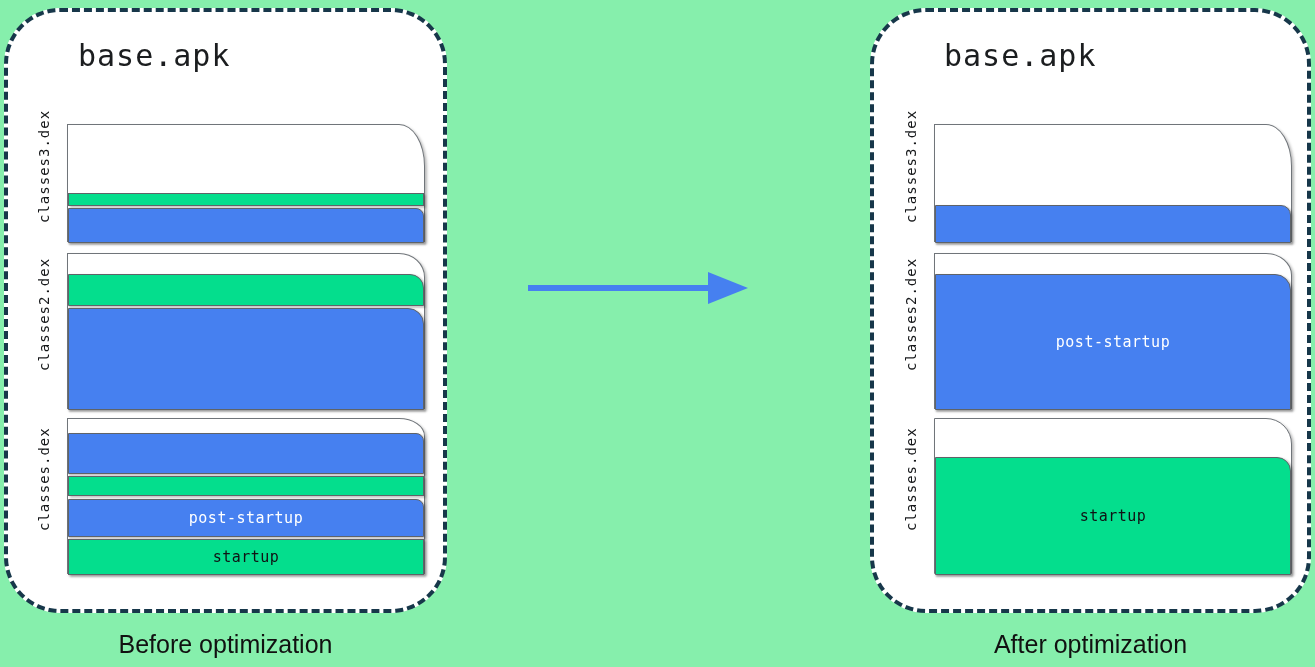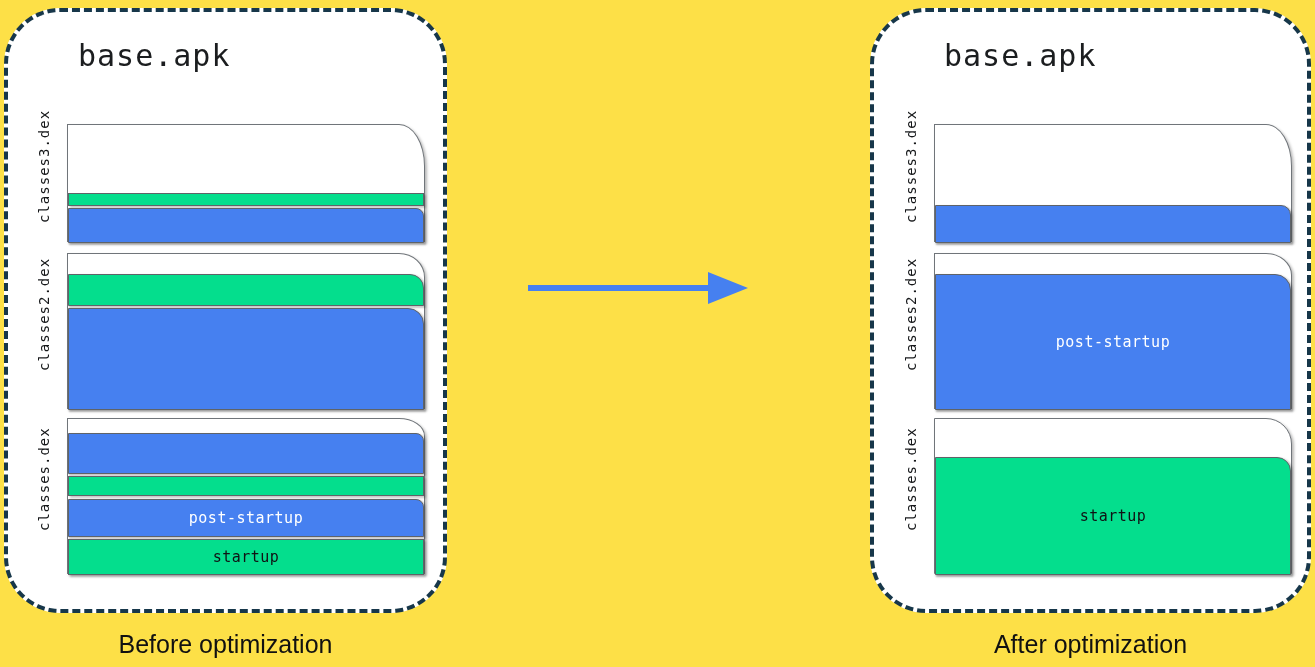--- a/index.html
+++ b/index.html
@@ -2,21 +2,21 @@
 <html style="--blue: #4680F0; --green: #04DE8D; --panel-border: #17374a; --file-border: #70757a; --band-border: #5f6368; --title-color: #1b1d1f; --caption-color: #111111; --arrow-color: #4680F0;"><head>
 <meta charset="utf-8">
 <style>
   :root{
     --blue:#4680F0; --green:#04DE8D;
     --panel-border:#17374a; --file-border:#70757a; --band-border:#5f6368;
     --title-color:#1b1d1f; --caption-color:#111111; --arrow-color:#4680F0;
   }
   html,body{margin:0;padding:0;background:#ffffff;}
   .canvas{
-    position:relative; width:1315px; height:667px; background:#fde047;
+    position:relative; width:1315px; height:667px; background:#86efac;
     font-family:"DejaVu Sans Mono", monospace; overflow:hidden;
   }
   .panel{
     position:absolute; box-sizing:border-box;
     border:4px dashed var(--panel-border); border-radius:56px;
     background:#ffffff;
   }
   .apk-title{
     position:absolute; left:70px; top:26px; margin:0;
     font-family:"DejaVu Sans Mono", monospace; font-weight:500;

